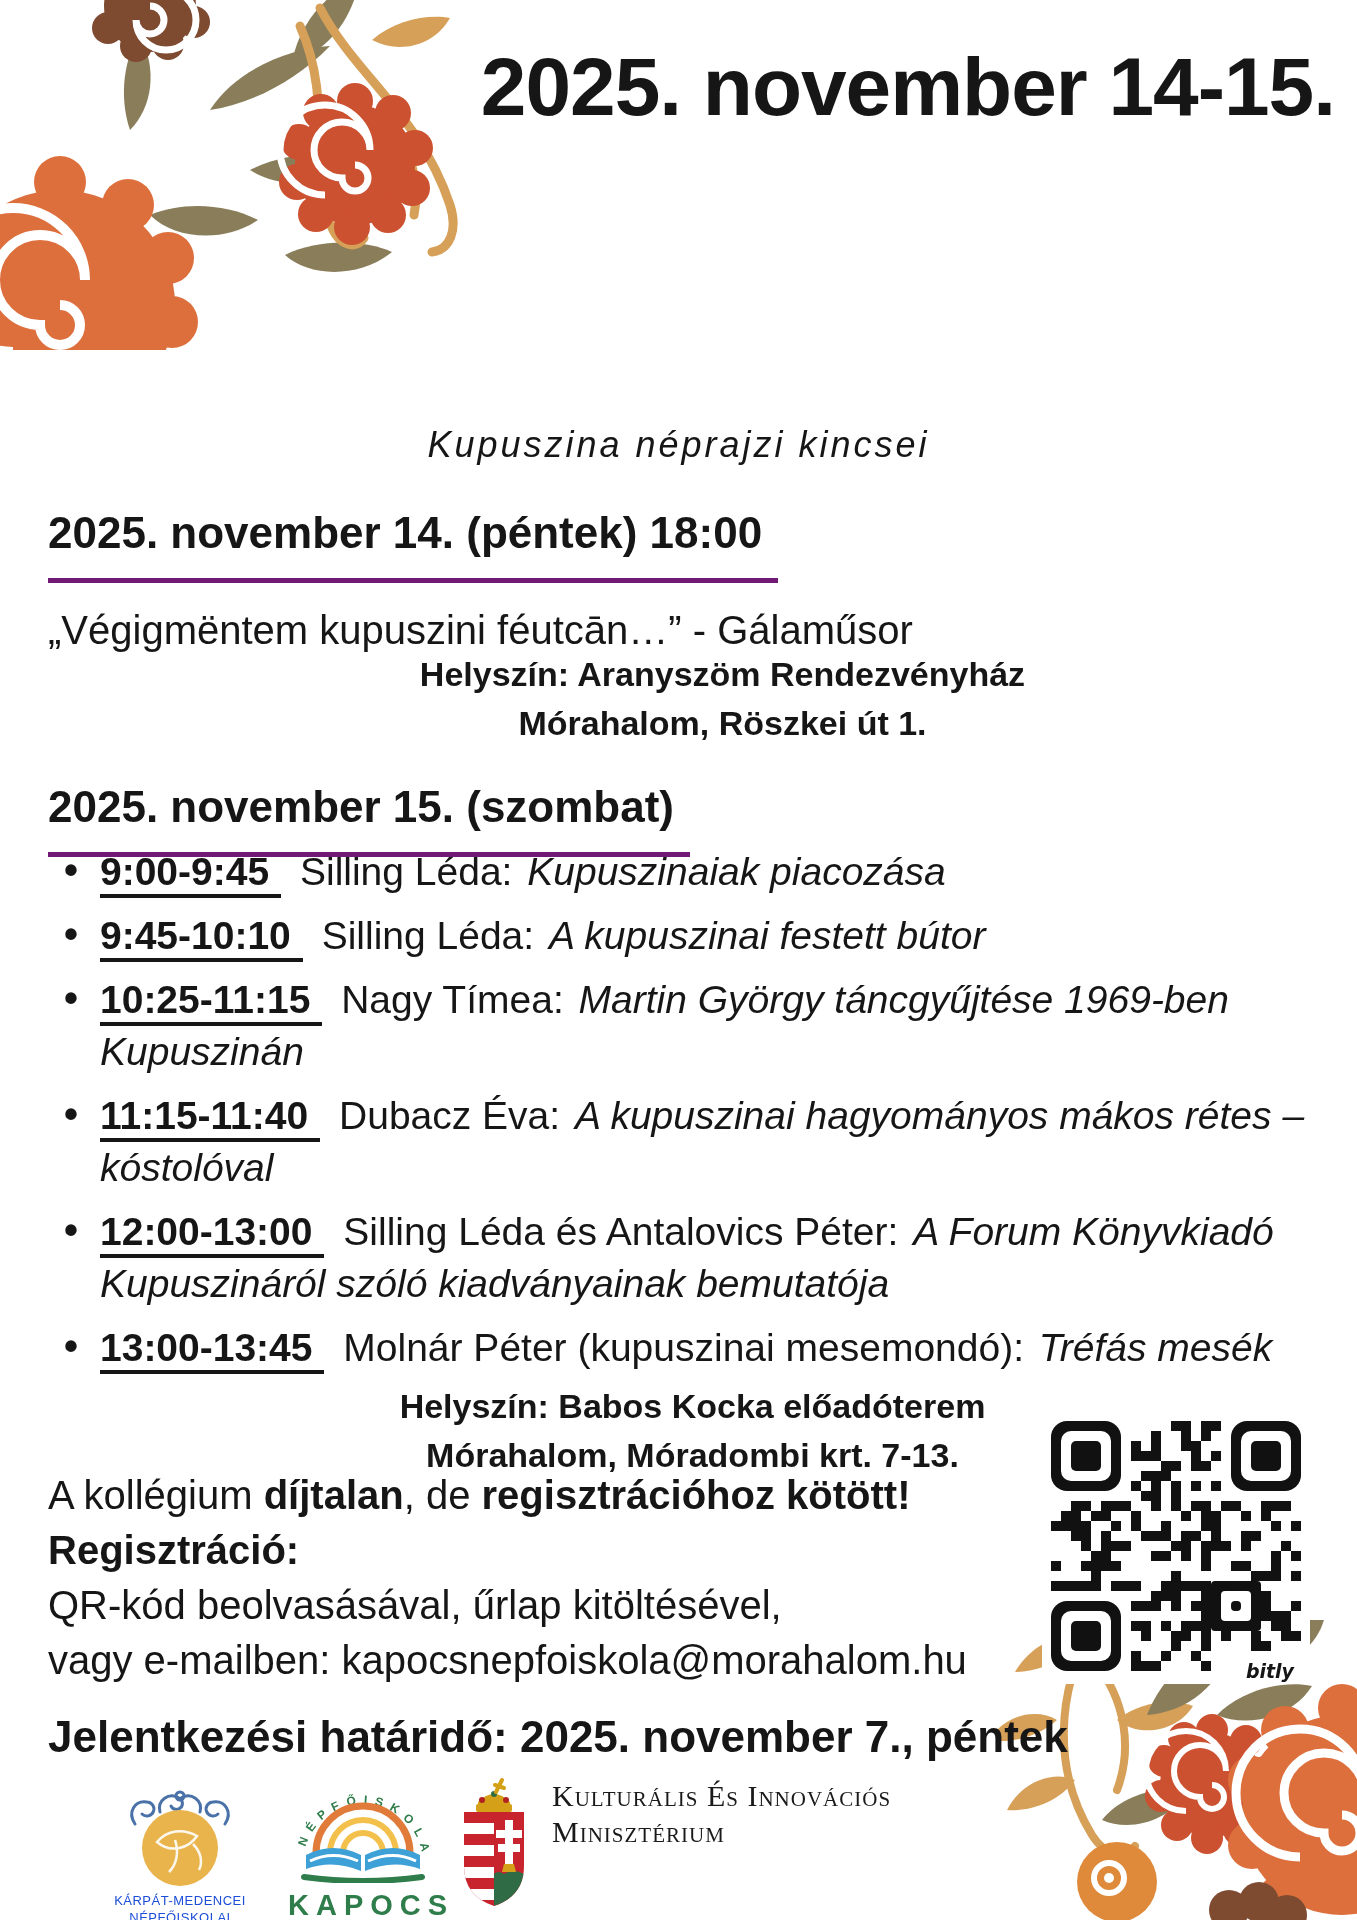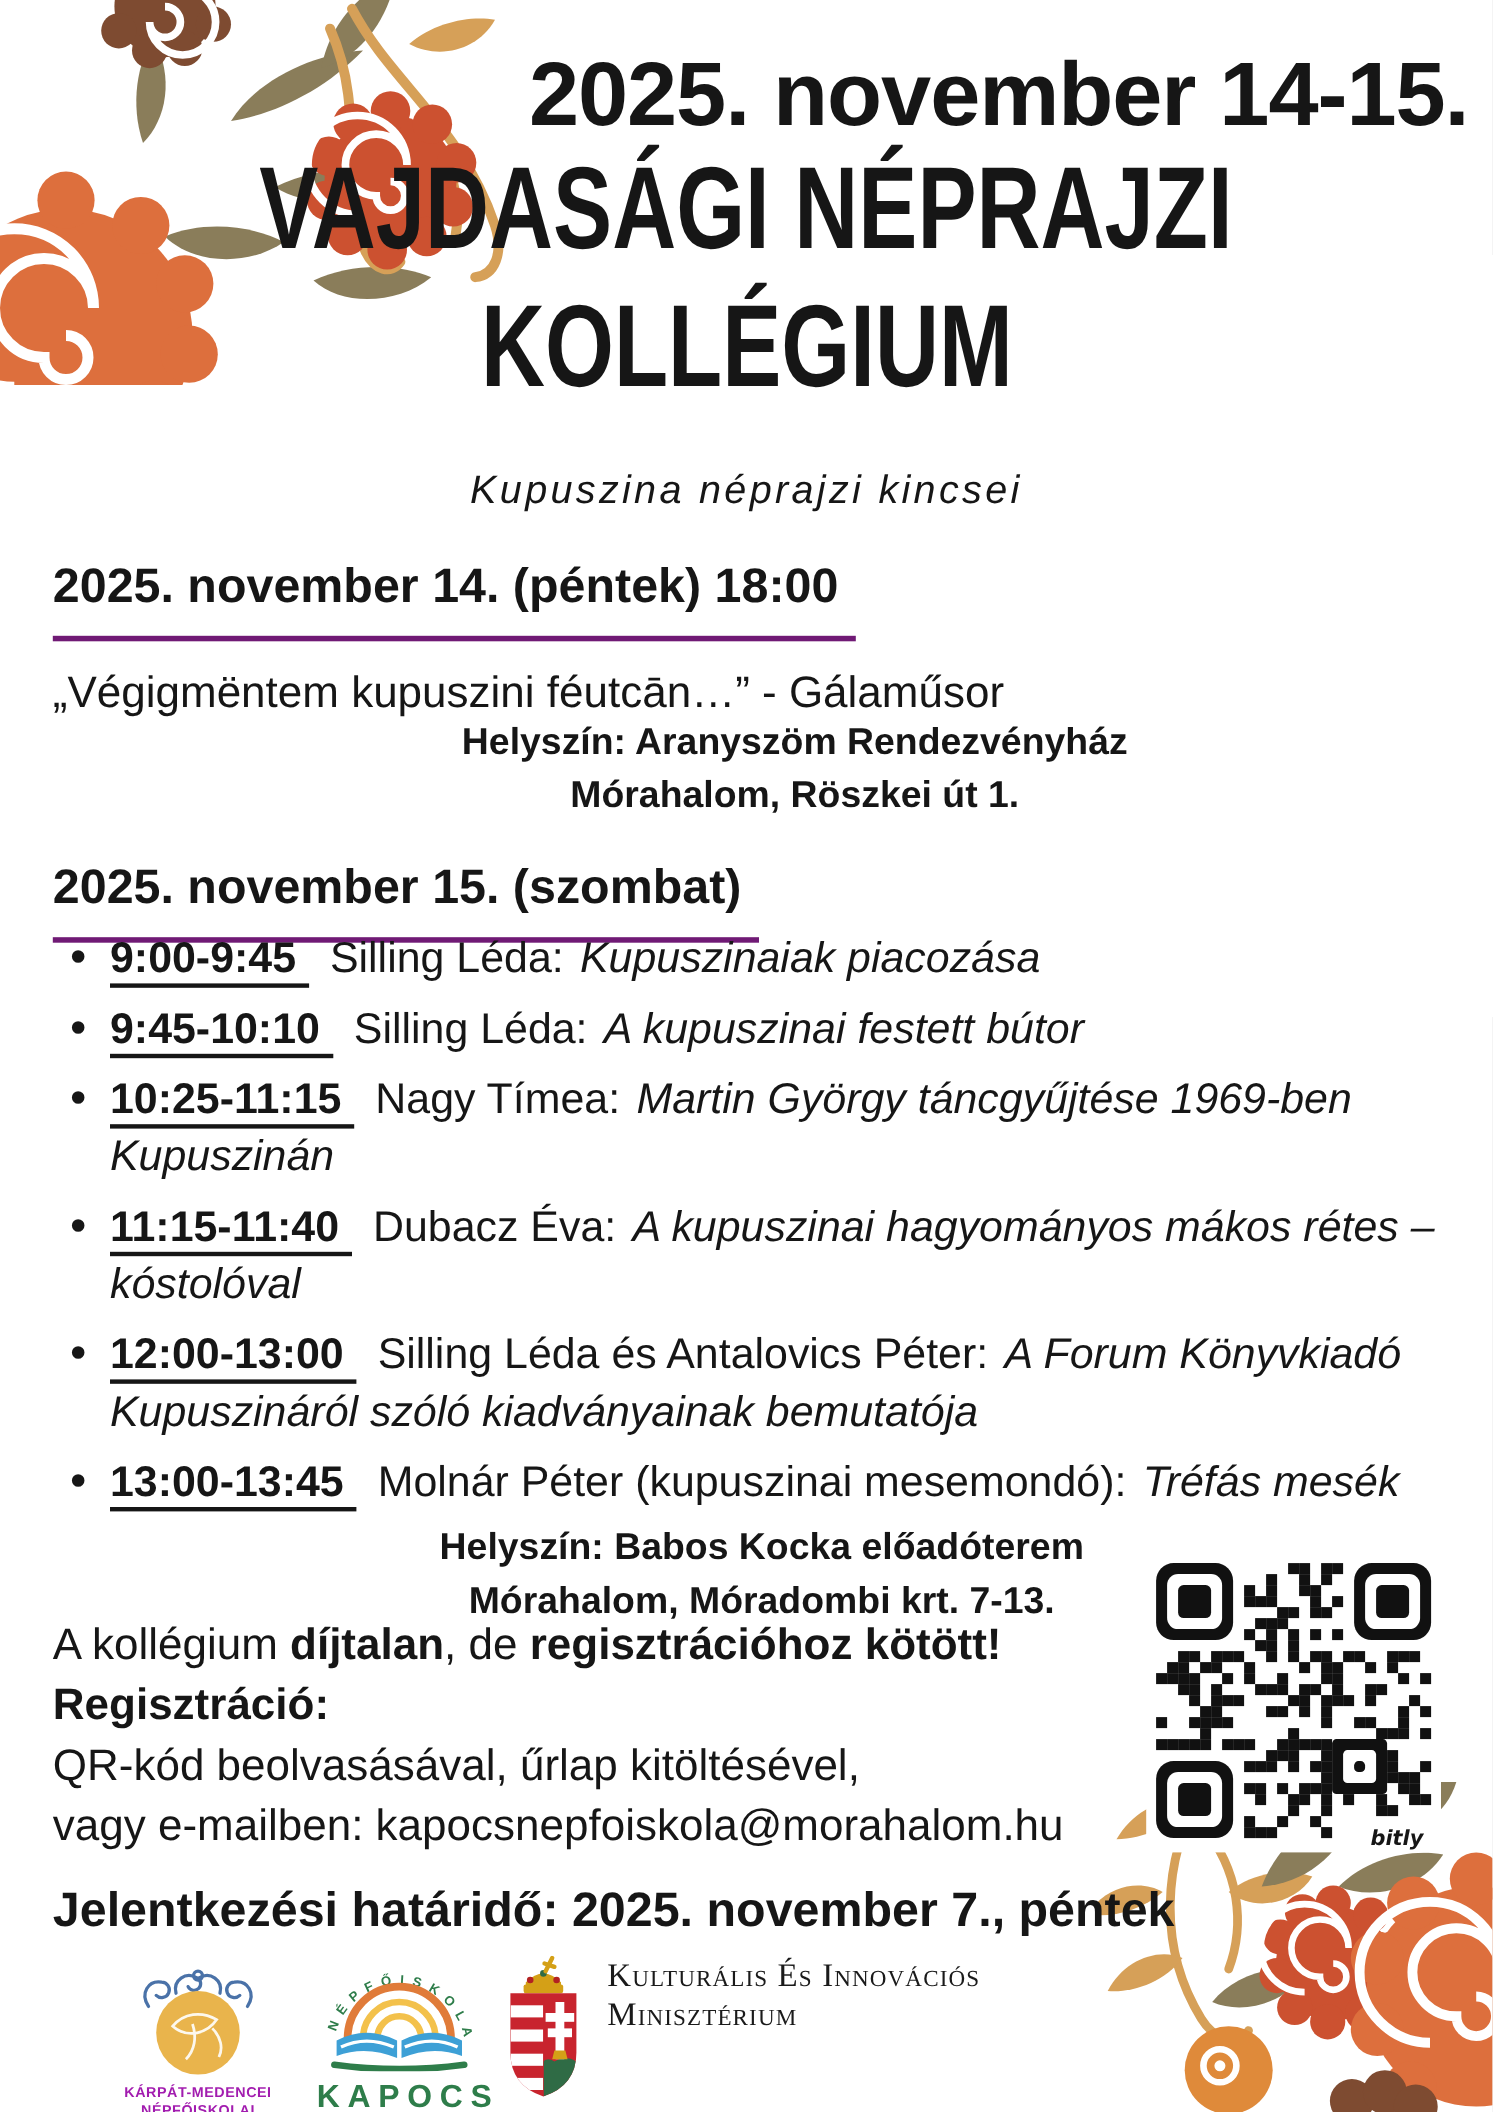--- a/index.html
+++ b/index.html
@@ -64,21 +64,21 @@
   .qr svg{display:block;}
   .qr .bitly{
     position:absolute;right:16px;bottom:2px;
     font-size:19px;font-weight:bold;font-style:italic;
     font-family:"DejaVu Sans", sans-serif;letter-spacing:0;
   }
   
   .deadline{position:absolute;top:1712px;left:48px;font-size:44px;font-weight:800;}
   
   .logo-kmnh{position:absolute;top:1790px;left:100px;width:160px;text-align:center;}
-  .logo-kmnh .l1{font-size:13px;font-weight:bold;color:#a21caf;letter-spacing:0.5px;line-height:17px;}
+  .logo-kmnh .l1{font-size:13px;font-weight:normal;color:#1d4ed8;letter-spacing:0.5px;line-height:17px;}
   .logo-kapocs{position:absolute;top:1775px;left:288px;width:150px;text-align:center;}
   .logo-kapocs .nm{font-size:29px;font-weight:800;color:#2e7d4a;letter-spacing:7px;margin-top:2px;}
   .logo-ministry{position:absolute;top:1778px;left:458px;display:flex;gap:22px;}
   .logo-ministry .mtext{
     font-family:"Liberation Serif", serif;font-variant:small-caps;
     font-size:30px;line-height:36px;color:#1a1a1a;letter-spacing:1px;
   }
 </style>
 </head>
 <body>
@@ -190,24 +190,20 @@
     </g>
 
     <g fill="#7e4b31">
       <circle cx="232" cy="290" r="20"></circle>
         <circle cx="262" cy="282" r="20"></circle>
         <circle cx="290" cy="295" r="20"></circle>
     </g>
   </svg>
 
   <div class="date-big">2025. november 14-15.</div>
-  <div class="title">
-    <span class="tline"><span>VAJDASÁGI NÉPRAJZI</span></span>
-    <span class="tline"><span>KOLLÉGIUM</span></span>
-  </div>
   <div class="subtitle">Kupuszina néprajzi kincsei</div>
 
   <div class="sec-heading h-day1"><span>2025. november 14. (péntek) 18:00</span></div>
   <div class="quote">„Végigmëntem kupuszini féutcān…” - Gálaműsor</div>
   <div class="venue venue1">
     <div>Helyszín: Aranyszöm Rendezvényház</div>
     <div>Mórahalom, Röszkei út 1.</div>
   </div>
 
   <div class="sec-heading h-day2"><span>2025. november 15. (szombat)</span></div>

